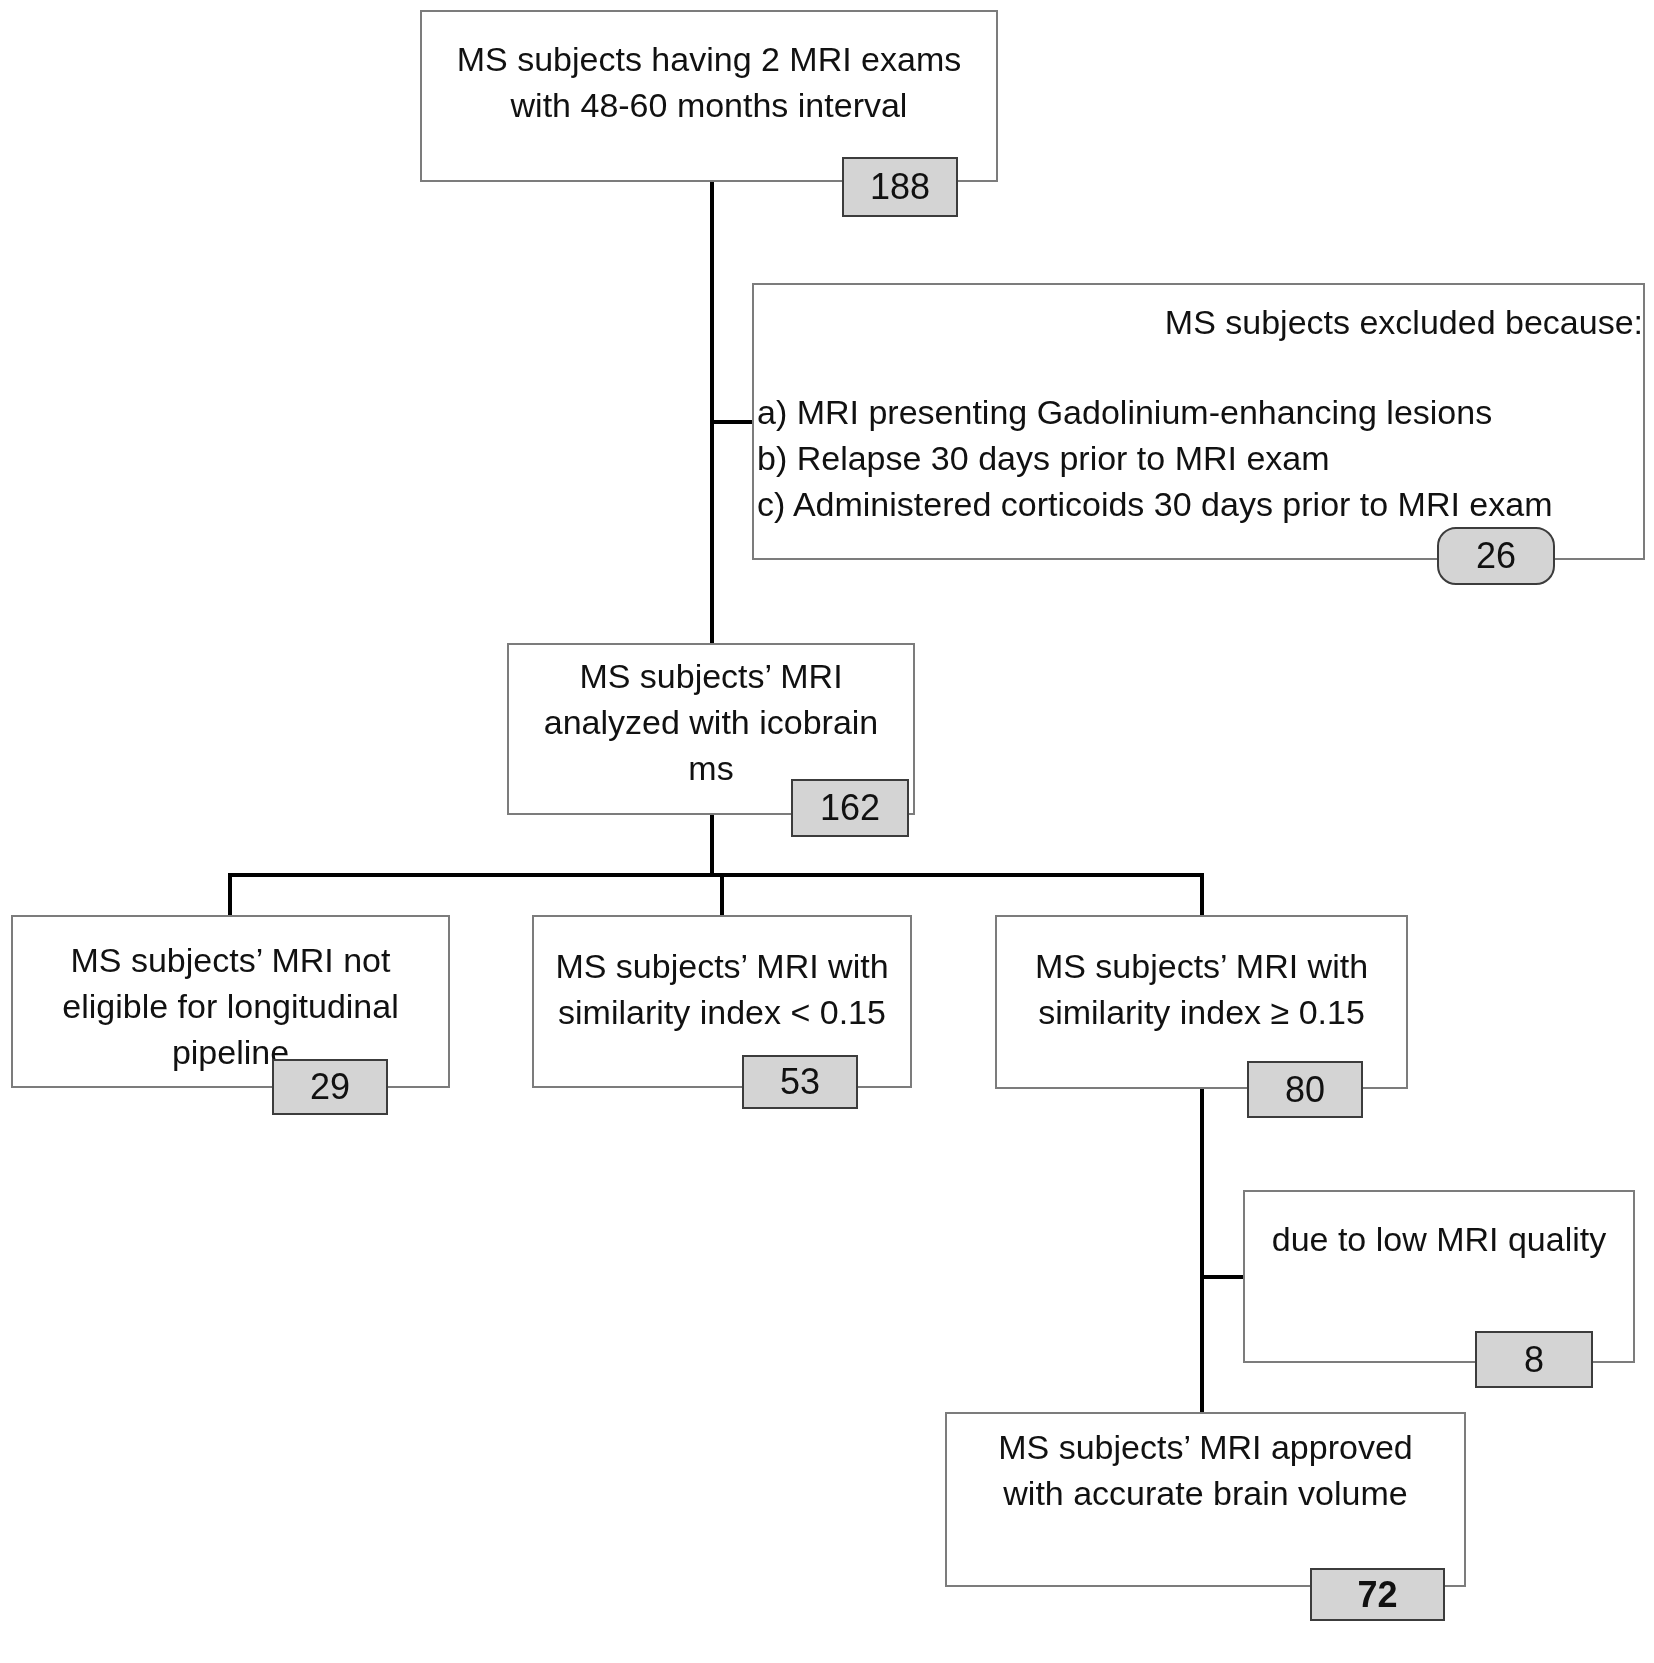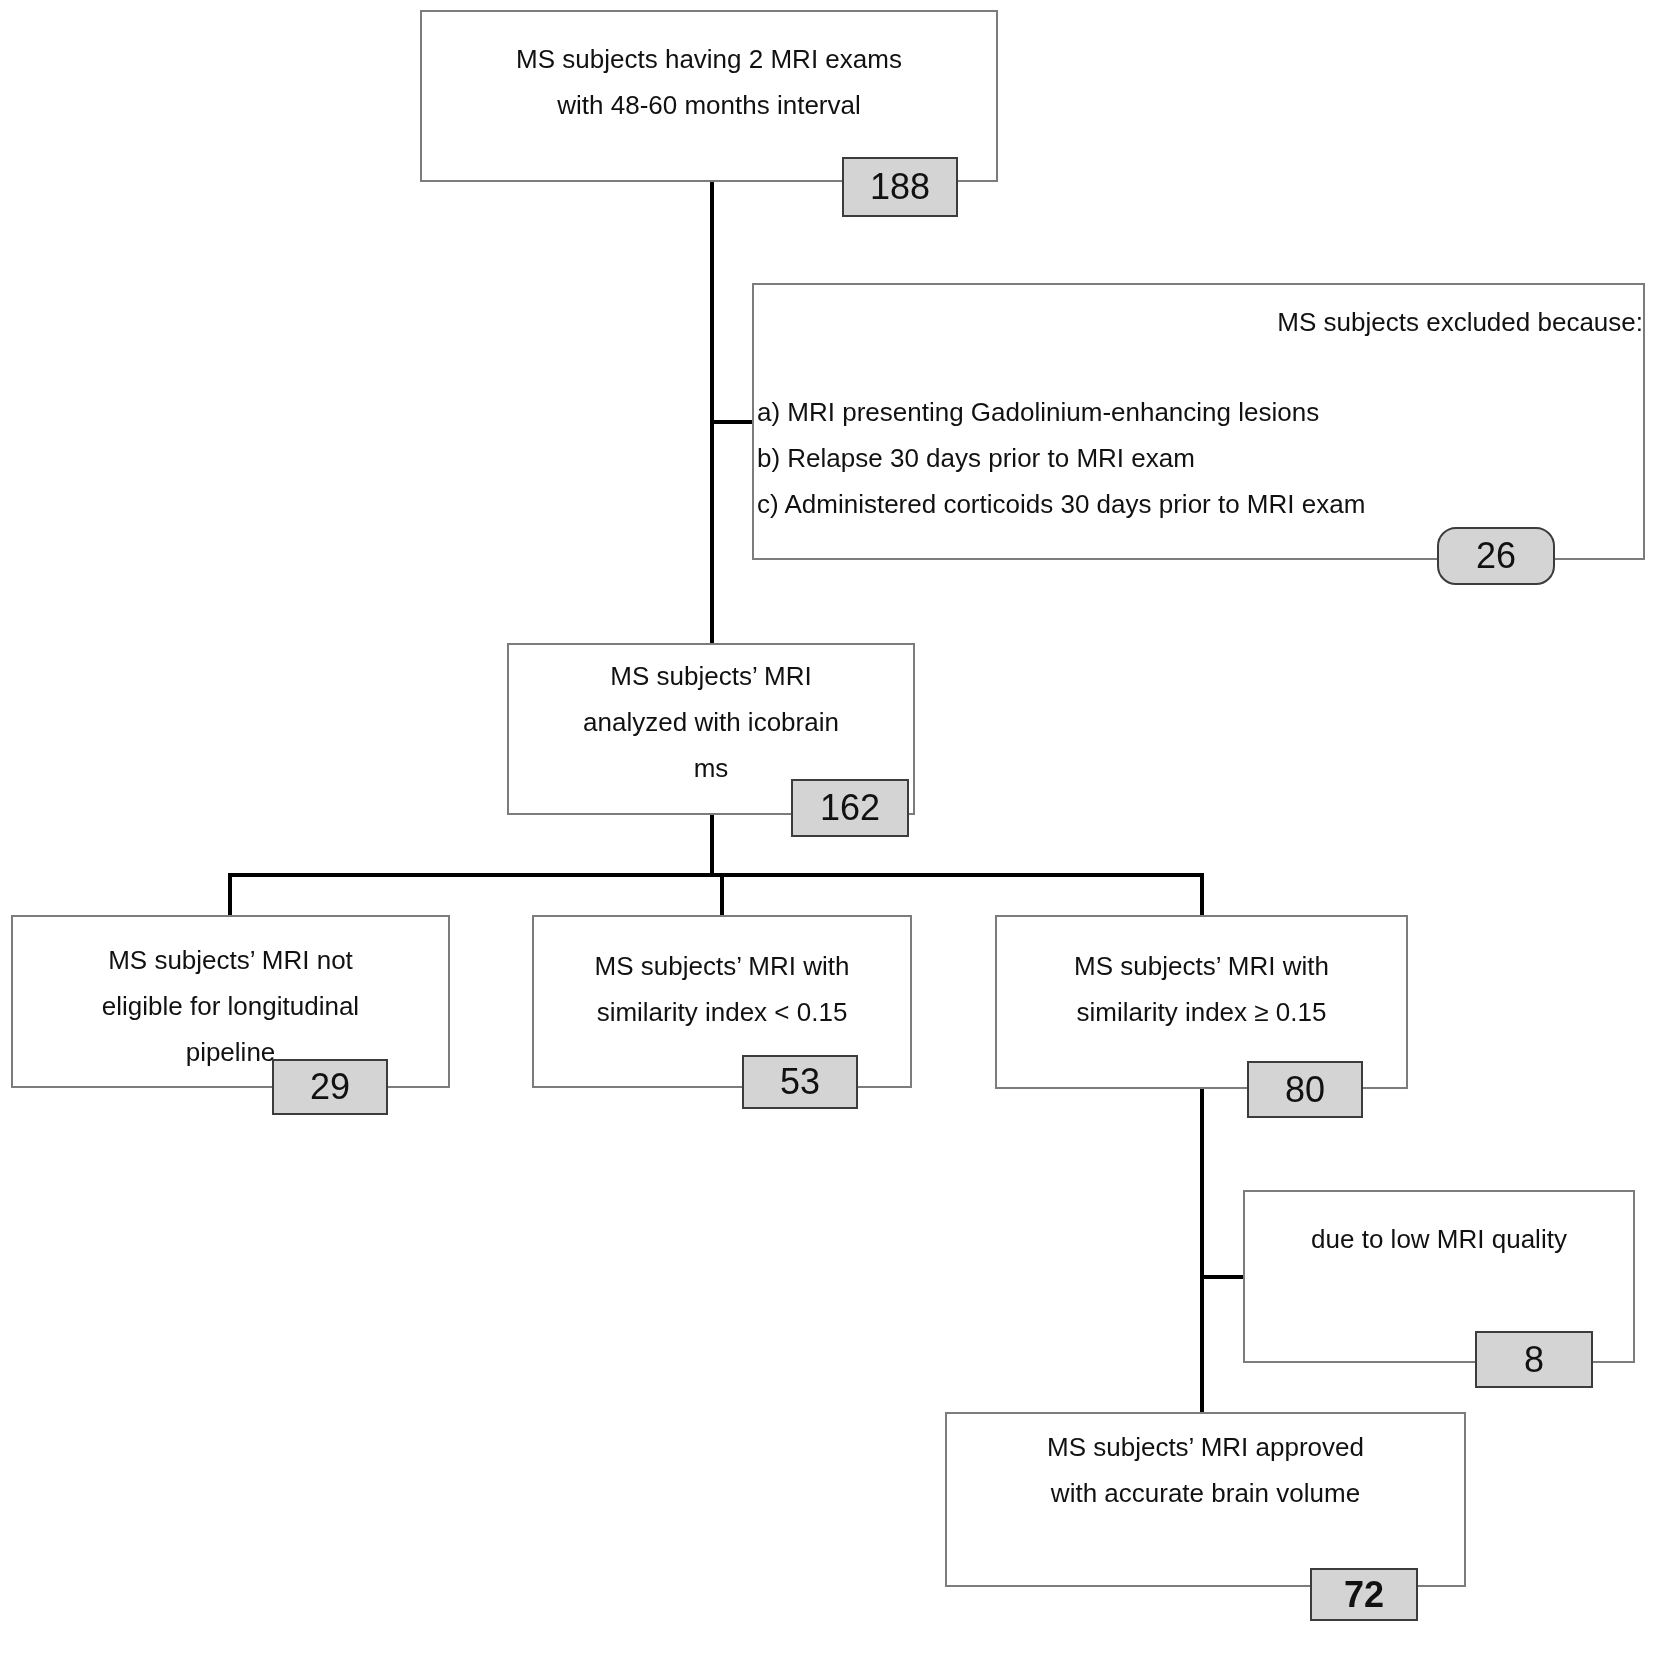--- a/index.html
+++ b/index.html
@@ -9,21 +9,21 @@
     background:#ffffff;
     font-family:"Liberation Sans", sans-serif;
     color:#111111;
   }
   .flow-box{
     position:absolute;
     background:#ffffff;
     border:2px solid #7c7c7c;
     box-sizing:border-box;
     text-align:center;
-    font-size:26px;
+    font-size:34px;
     line-height:46px;
     z-index:2;
   }
   .excl-title{margin-top:14px;text-align:right;}
   .excl-items{margin-top:44px;text-align:left;padding-left:3px;}
   .count-badge{
     position:absolute;
     background:#d4d4d4;
     border:2px solid #3c3c3c;
     box-sizing:border-box;
@@ -107,17 +107,17 @@
     <div>due to low MRI quality</div>
   </div>
   <div class="count-badge" style="left:1475px;top:1331px;width:118px;height:57px;">
     <span>8</span>
   </div>
 
   <div class="flow-box" style="left:945px;top:1412px;width:521px;height:175px;padding-top:10px;">
     <div>MS subjects’ MRI approved</div>
     <div>with accurate brain volume</div>
   </div>
-  <div class="count-badge bold" style="left:1310px;top:1568px;width:108px;height:53px;">
+  <div class="count-badge bold" style="left:1310px;top:1568px;width:135px;height:53px;">
     <span>72</span>
   </div>
 
 </div>
 
 </body></html>

